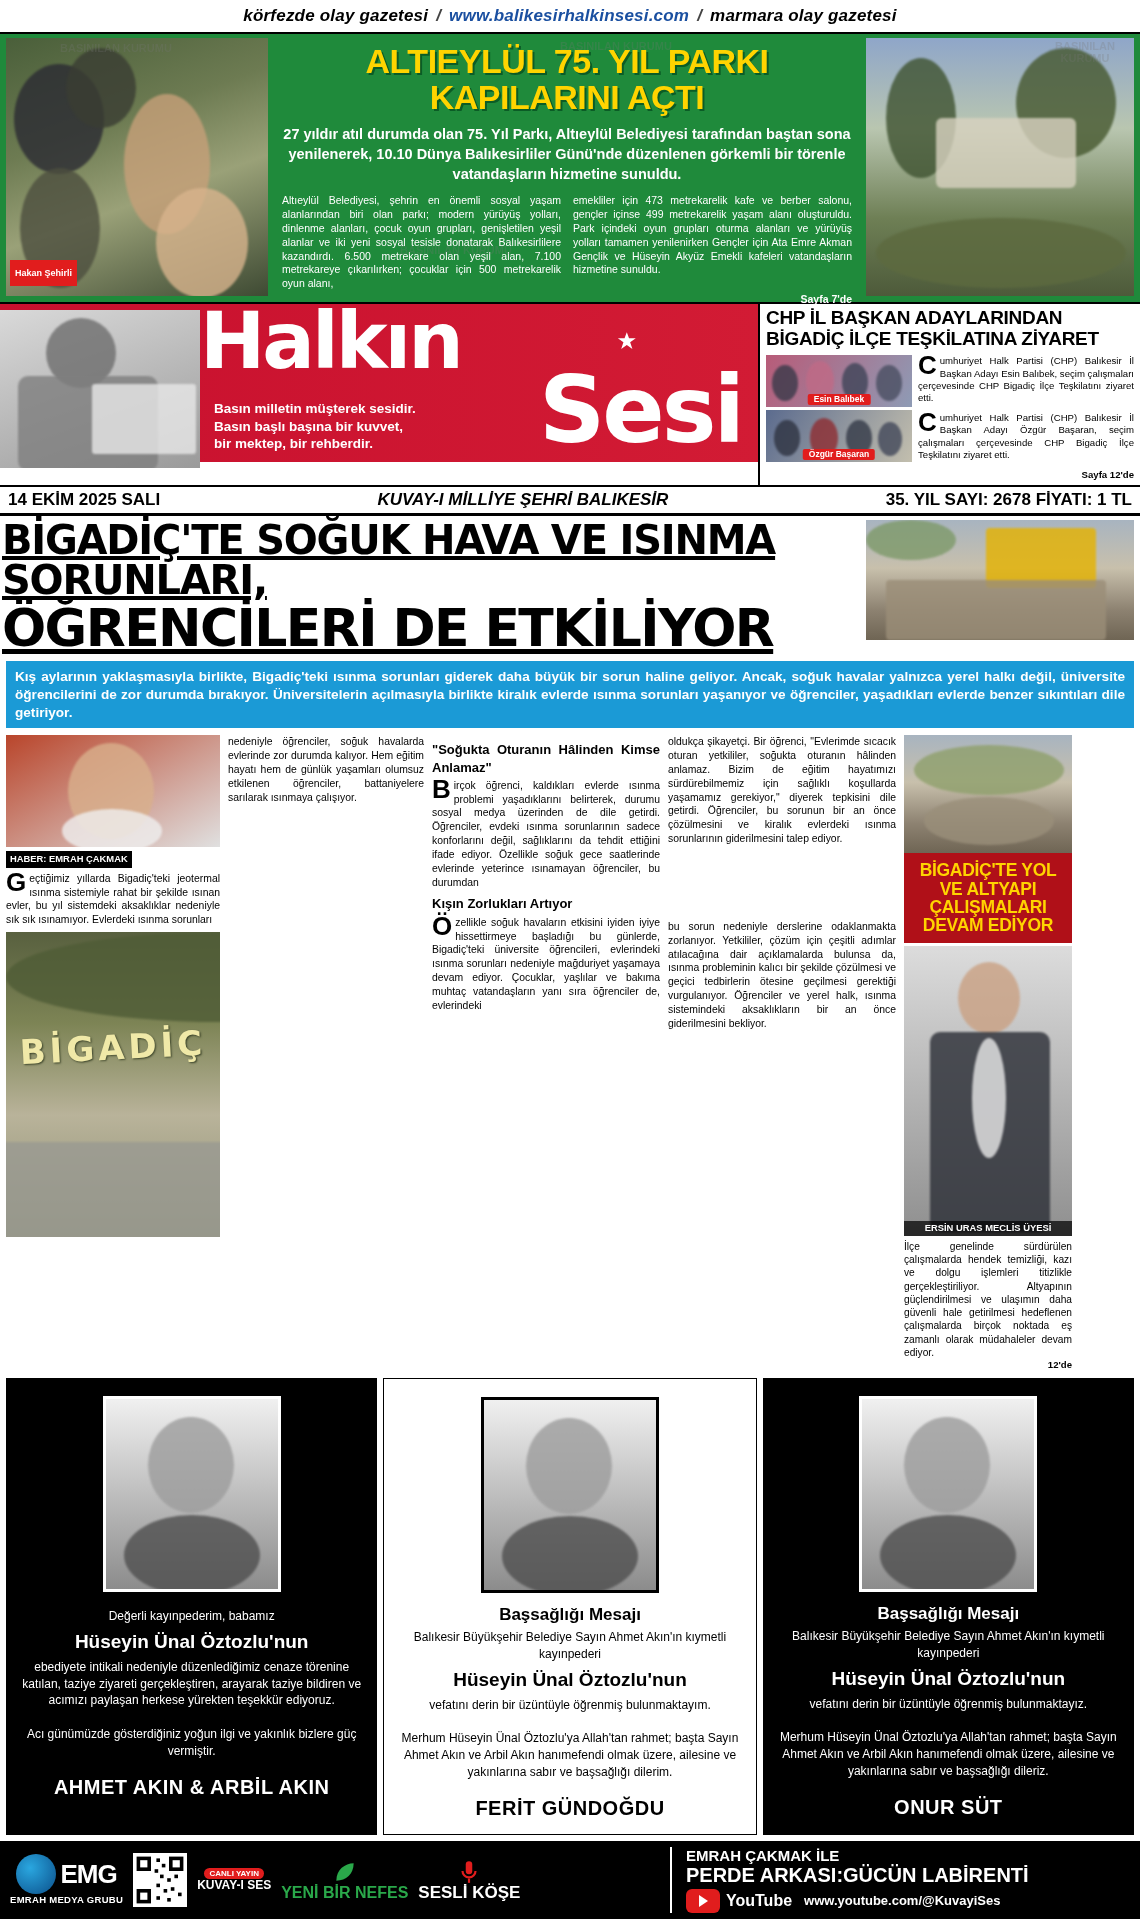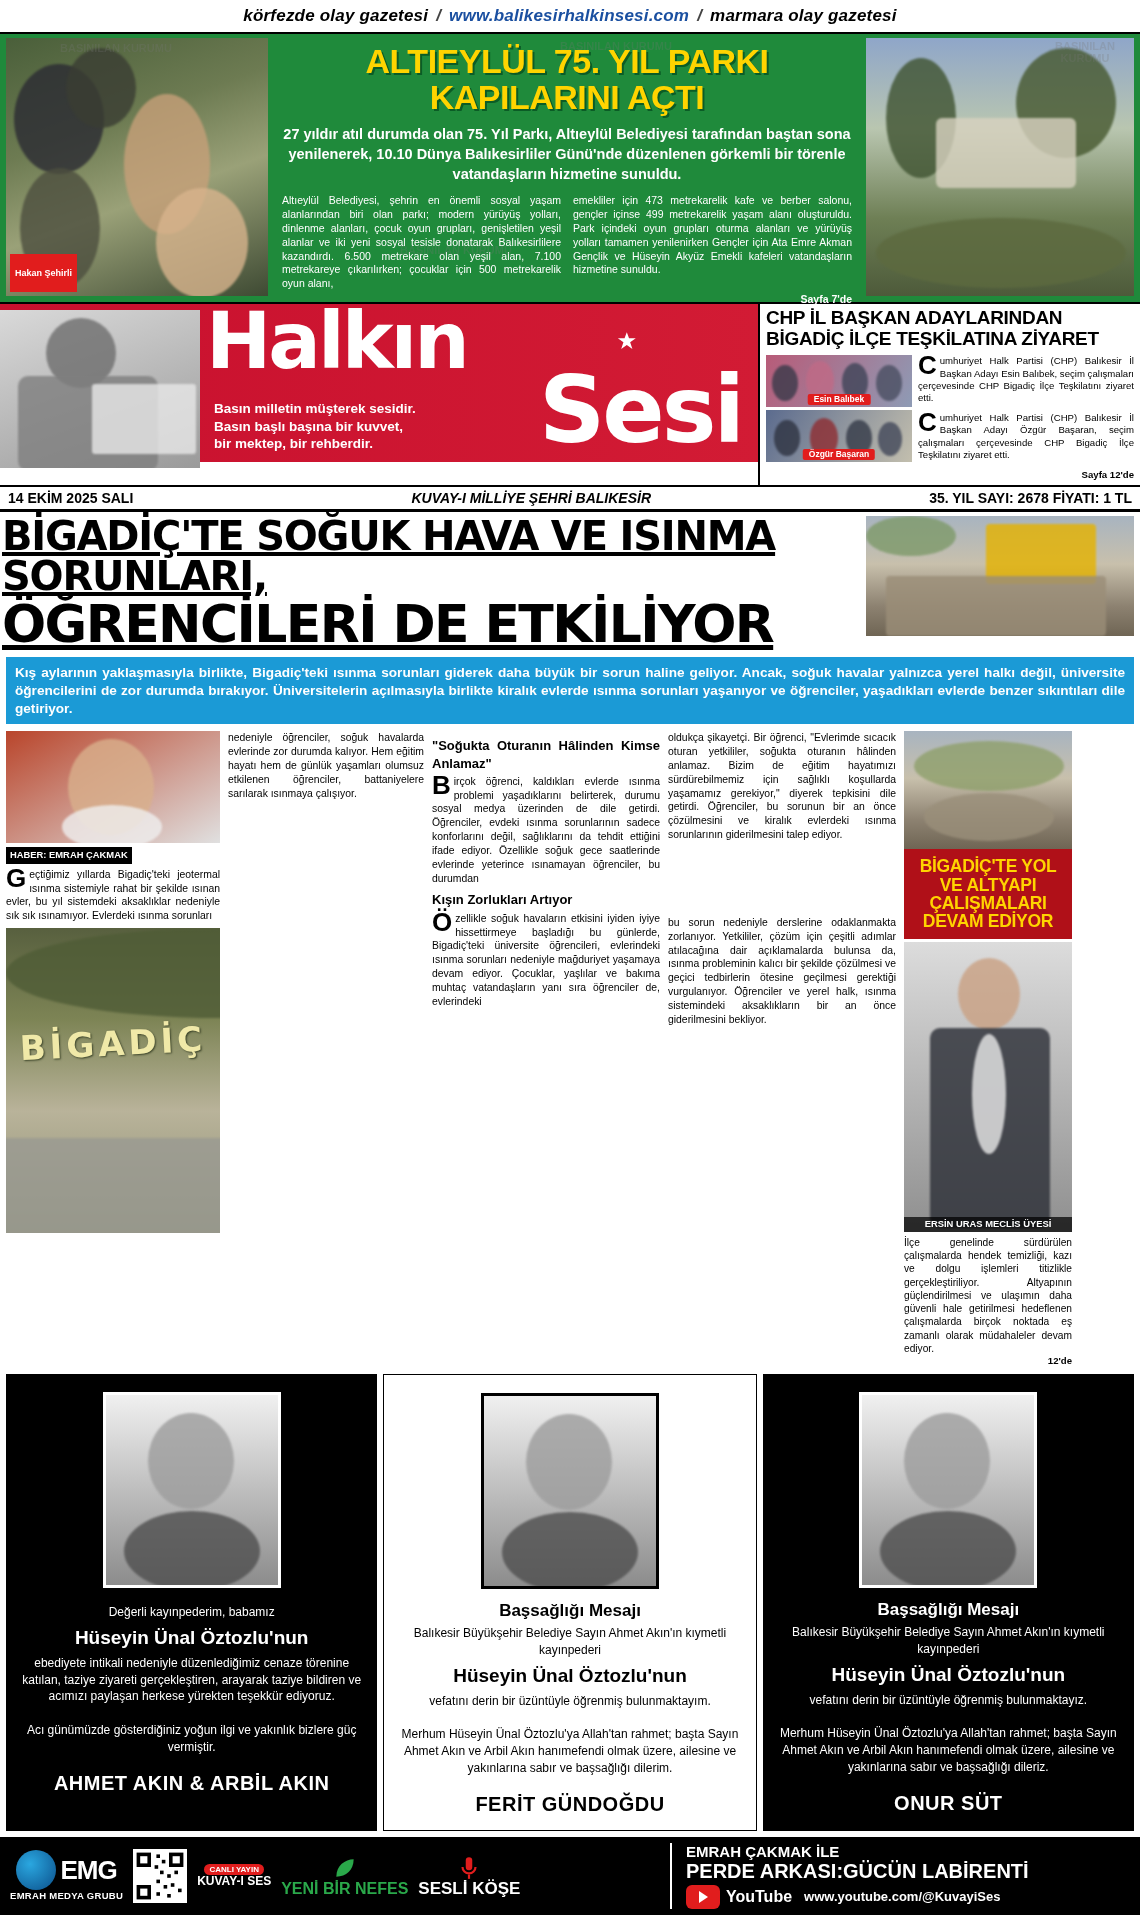--- a/index.html
+++ b/index.html
@@ -65,43 +65,43 @@
     margin-top: 10px;
     font-size: 10.5px;
     line-height: 1.32;
     text-align: justify;
   }
   .hero-cols div { flex: 1; }
   .hero-page { text-align: right; font-size: 10.5px; font-weight: bold; margin-top:2px;}
 
   .photo { background: #8b8f82; position: relative; overflow: hidden; }
   .ph-tag {
-    position: absolute; left: 4px; bottom: 4px;
+    position: absolute; left: 4px; bottom: 10px;
     background: #e11d1d; color: #fff; font-size: 9px; font-weight: bold;
-    padding: 14px 5px; line-height: 1.15; text-align:center;
+    padding: 8px 5px; line-height: 1.15; text-align:center;
   }
 
   
   .sim { width:100%; height:100%; position:relative; }
   .sim.people { background: linear-gradient(160deg,#4a5f3a 0%, #6d7b52 35%, #9aa178 60%, #3e4a33 100%); }
   .sim.park   { background: linear-gradient(180deg,#8fa6c9 0%, #b9c6b0 35%, #6e7f55 70%, #4d5a3a 100%); }
   .sim.rubble { background: linear-gradient(180deg,#a8b4c0 0%, #c8c0ac 40%, #8d8271 75%, #6f6554 100%); }
   .sim.aerial { background: linear-gradient(180deg,#58603f 0%, #7d8455 30%, #b9b39a 60%, #8c8f72 100%); }
   .blob { position:absolute; border-radius:50%; filter: blur(1px); opacity:.8;}
 
   
   .masthead { display: flex; border-top: 2px solid #000; }
   .mh-left { flex: 1; position: relative; padding: 6px 0 0 0; }
   .mh-red {
     position: absolute; left: 0; top: 0; width: 100%; height: 158px;
     background: linear-gradient(90deg,#c8102e 0%, #d21b34 100%);
   }
   .mh-inner { position: relative; display:flex; }
   .mh-photo { width: 200px; height: 158px; background:#cfcfcf; position:relative; overflow:hidden; }
-  .mh-brand { position: relative; flex:1; padding-left: 6px; }
+  .mh-brand { position: relative; flex:1; }
   .halkin {
     font-size: 78px; font-weight: bold; color: #fff; line-height: .82;
     letter-spacing: -3px; font-family: "DejaVu Sans", sans-serif;
   }
   .sesi {
     font-size: 92px; font-weight: bold; color: #fff; line-height: .8;
     letter-spacing: -3px; text-align:right; padding-right: 16px;
     font-family: "DejaVu Sans", sans-serif;
   }
   .moon { position:absolute; right: 120px; top: 2px; width: 56px; height: 56px; }
@@ -127,21 +127,21 @@
   .mh-right .body p { margin-bottom: 7px; }
   .dropcap::first-letter {
     float:left; font-size: 26px; line-height: .82; font-weight: bold; padding-right: 3px;
   }
   .pagelink { text-align:right; font-weight:bold; font-size:9.6px; }
 
   
   .datestrip {
     display:flex; align-items:center; justify-content:space-between;
     border-top: 2px solid #000; border-bottom: 3px solid #000;
-    padding: 3px 8px; font-size: 14px; font-weight: bold;
+    padding: 3px 8px; font-size: 17px; font-weight: bold;
   }
   .datestrip .mid { font-style: italic; }
 
   
   .headline-wrap { padding: 4px 6px 0 2px; text-decoration: underline; }
   .hl1 {
     font-size: 40px; font-weight: bold; letter-spacing: -1.2px; line-height: 1.0;
     font-family: "DejaVu Sans", sans-serif;
   }
   .hl2 {

